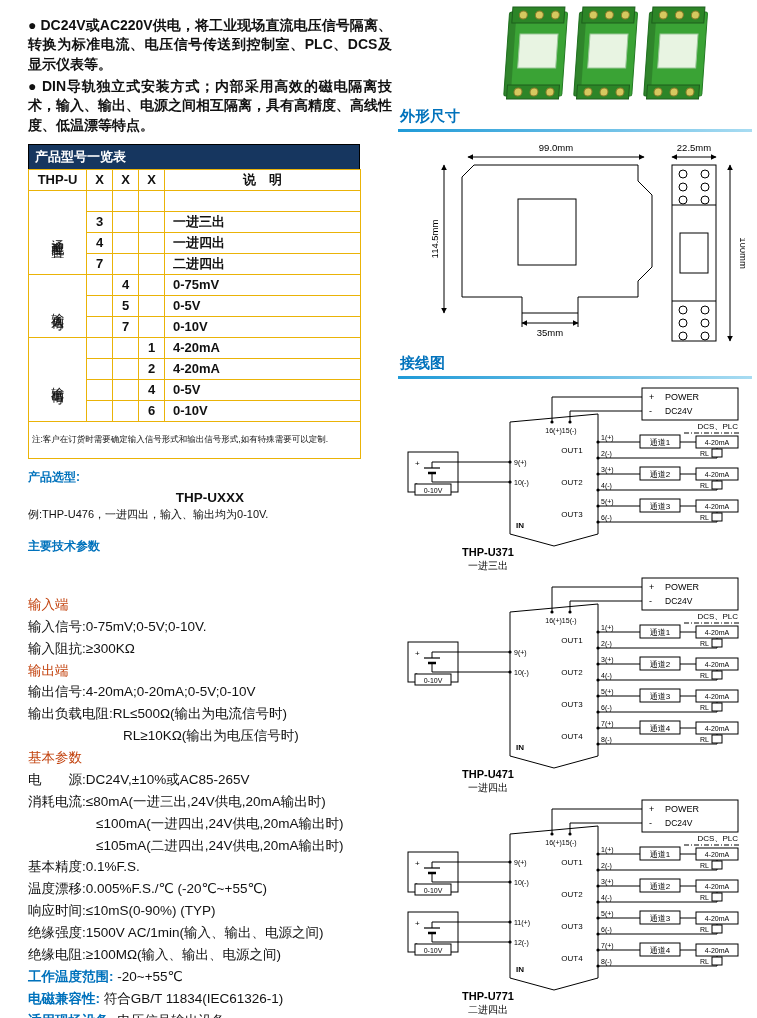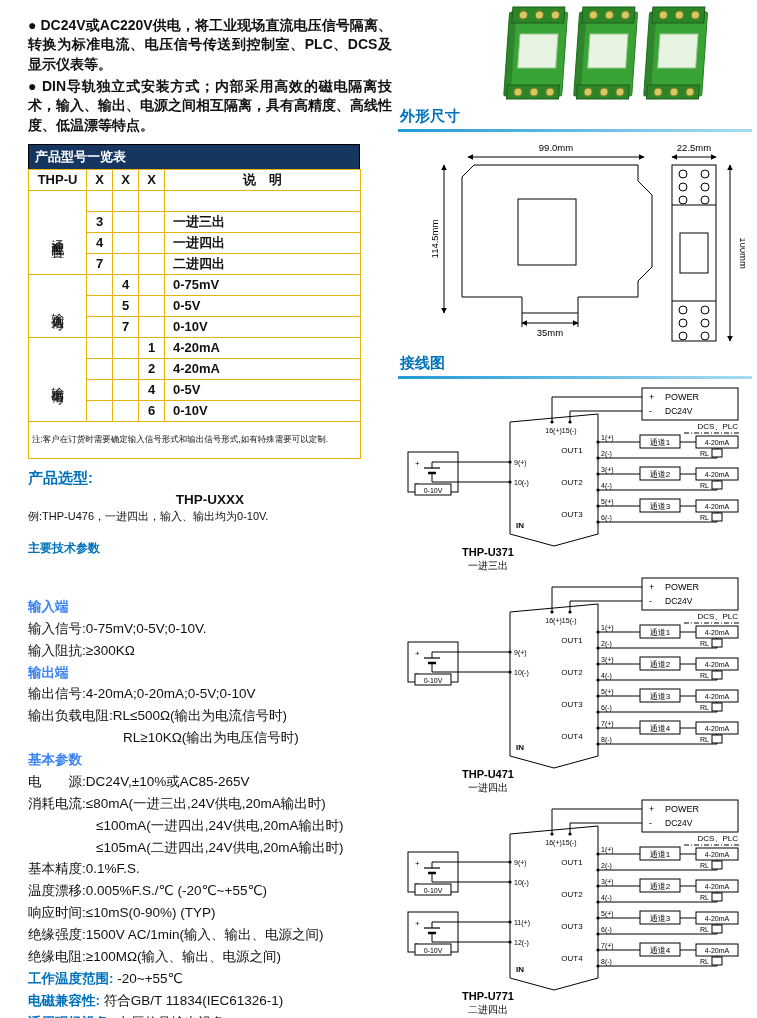--- a/index.html
+++ b/index.html
@@ -17,27 +17,27 @@
   table.model-table { border-collapse:collapse; width:332px; table-layout:fixed; }
   .model-table td { border:1px solid #eab308; height:21px; font-size:13px; text-align:center; overflow:hidden; }
   .model-table tr.hdr td { font-weight:bold; }
   .model-table td.d { text-align:left; padding-left:8px; font-weight:600; }
   .model-table td.c { font-weight:600; }
   .glabel { font-size:12.5px; }
   .glabel span { writing-mode:vertical-lr; text-orientation:upright; letter-spacing:2px;
                  display:inline-block; line-height:1.05; }
   .model-table td.note { font-size:8.5px; text-align:left; padding:12px 3px; height:20px; font-weight:normal; }
 
-  .sel-title   { color:#0072bc; font-size:15px; font-weight:bold; margin-top:10px; }
+  .sel-title   { color:#0072bc; font-size:12px; font-weight:bold; margin-top:10px; }
   .sel-model   { font-size:13.5px; font-weight:bold; margin-top:4px;text-align:center; }
   .sel-example { font-size:11px; margin-top:2px; }
 
   .tech-title { color:#0072bc; font-size:12px; font-weight:bold; margin-top:16px; margin-bottom:42px; }
   .t-line { font-size:13.5px; margin-bottom:5px; line-height:1.25; }
-  .t-sec   { color:#3b82f6; font-weight:bold; }
+  .t-sec   { color:#c2410c; font-weight:normal; }
   .t-ind1  { padding-left:68px; }
   .t-ind2  { padding-left:95px; }
   .t-label { color:#0072bc; font-weight:bold; }
 
   .photo { display:block; margin:0 36px 2px auto; }
   .sec-head { color:#0072bc; font-size:15px; font-weight:bold; margin:5px 0 3px 2px; }
   .sec-line { height:3px; background:linear-gradient(to right,#1f9ad7,#a8dcf2); margin-bottom:5px; }
   svg { font-family:"Liberation Sans","DejaVu Sans",sans-serif; }
   svg text { fill:#000; stroke:none; }
   .dim-svg { display:block; margin-left:2px; }

